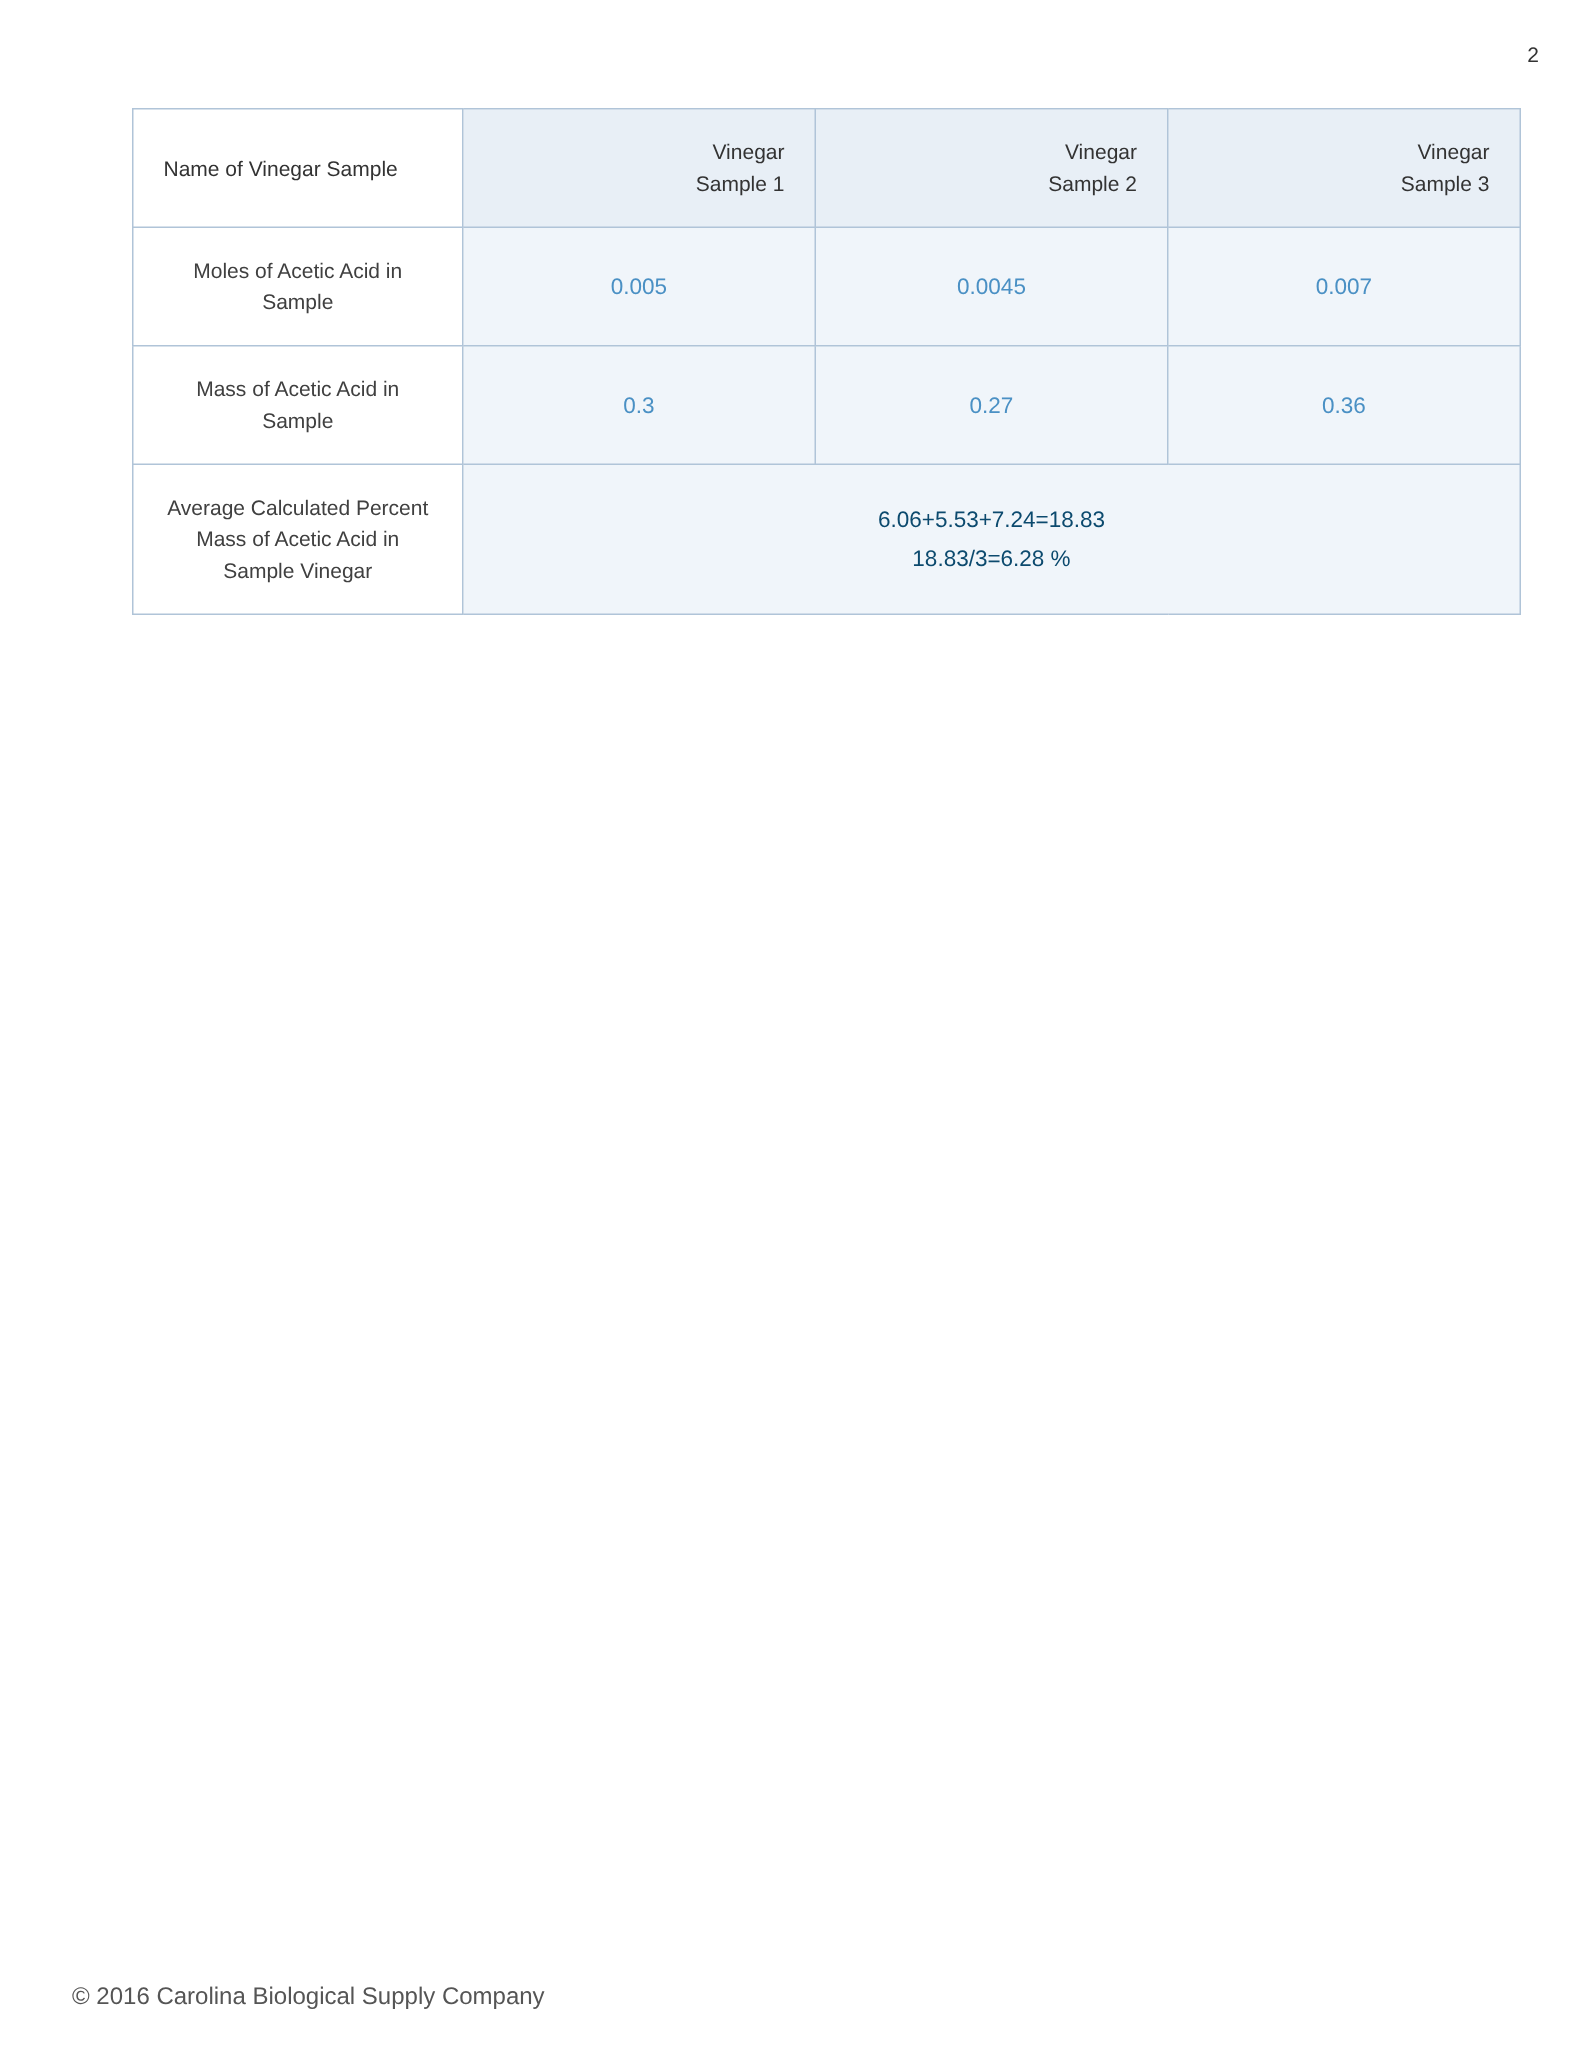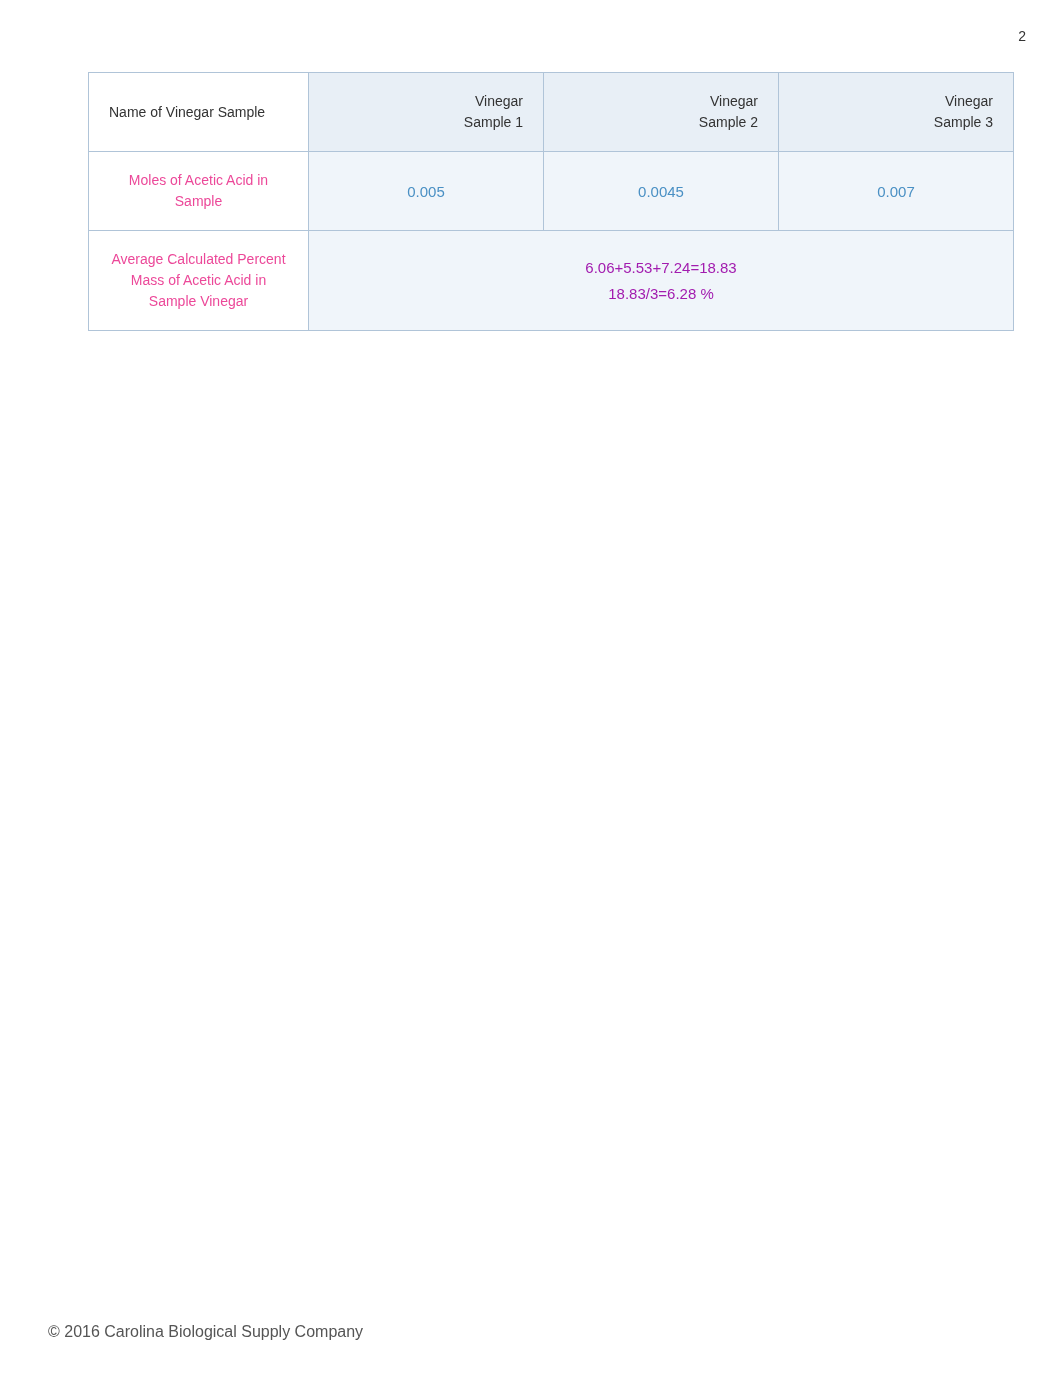--- a/index.html
+++ b/index.html
@@ -50,36 +50,36 @@
       font-size: 14px;
       line-height: 1.5;
     }
 
     thead tr th:first-child {
       background: #fff;
     }
 
     tbody tr td:first-child {
       background: #fff;
-      color: #ec4899;
+      color: #404040;
       font-size: 14px;
       line-height: 1.5;
       width: 220px;
     }
 
     tbody tr td {
       background: #f0f5fa;
       text-align: center;
       color: #4a90c4;
       font-size: 15px;
     }
 
     tbody tr td.merged-value {
       text-align: center;
-      color: #a21caf;
+      color: #0c4a6e;
       font-size: 15px;
       line-height: 1.7;
     }
 
     .superscript {
       font-size: 10px;
       vertical-align: super;
       color: #4a90c4;
     }
 
@@ -108,20 +108,26 @@
     </thead>
     <tbody>
 
       <tr>
         <td>Moles of Acetic Acid in Sample</td>
         <td>0.005</td>
         <td>0.0045</td>
         <td>0.007</td>
       </tr>
 
+      <tr>
+        <td>Mass of Acetic Acid in Sample</td>
+        <td>0.3</td>
+        <td>0.27</td>
+        <td>0.36</td>
+      </tr>
 
 
 
       <tr>
         <td>Average Calculated Percent Mass of Acetic Acid in Sample Vinegar</td>
         <td colspan="3" class="merged-value">
           <span>6.06+5.53+7.24=18.83</span><br>
           <span>18.83/3=6.28 %</span>
         </td>
       </tr>

